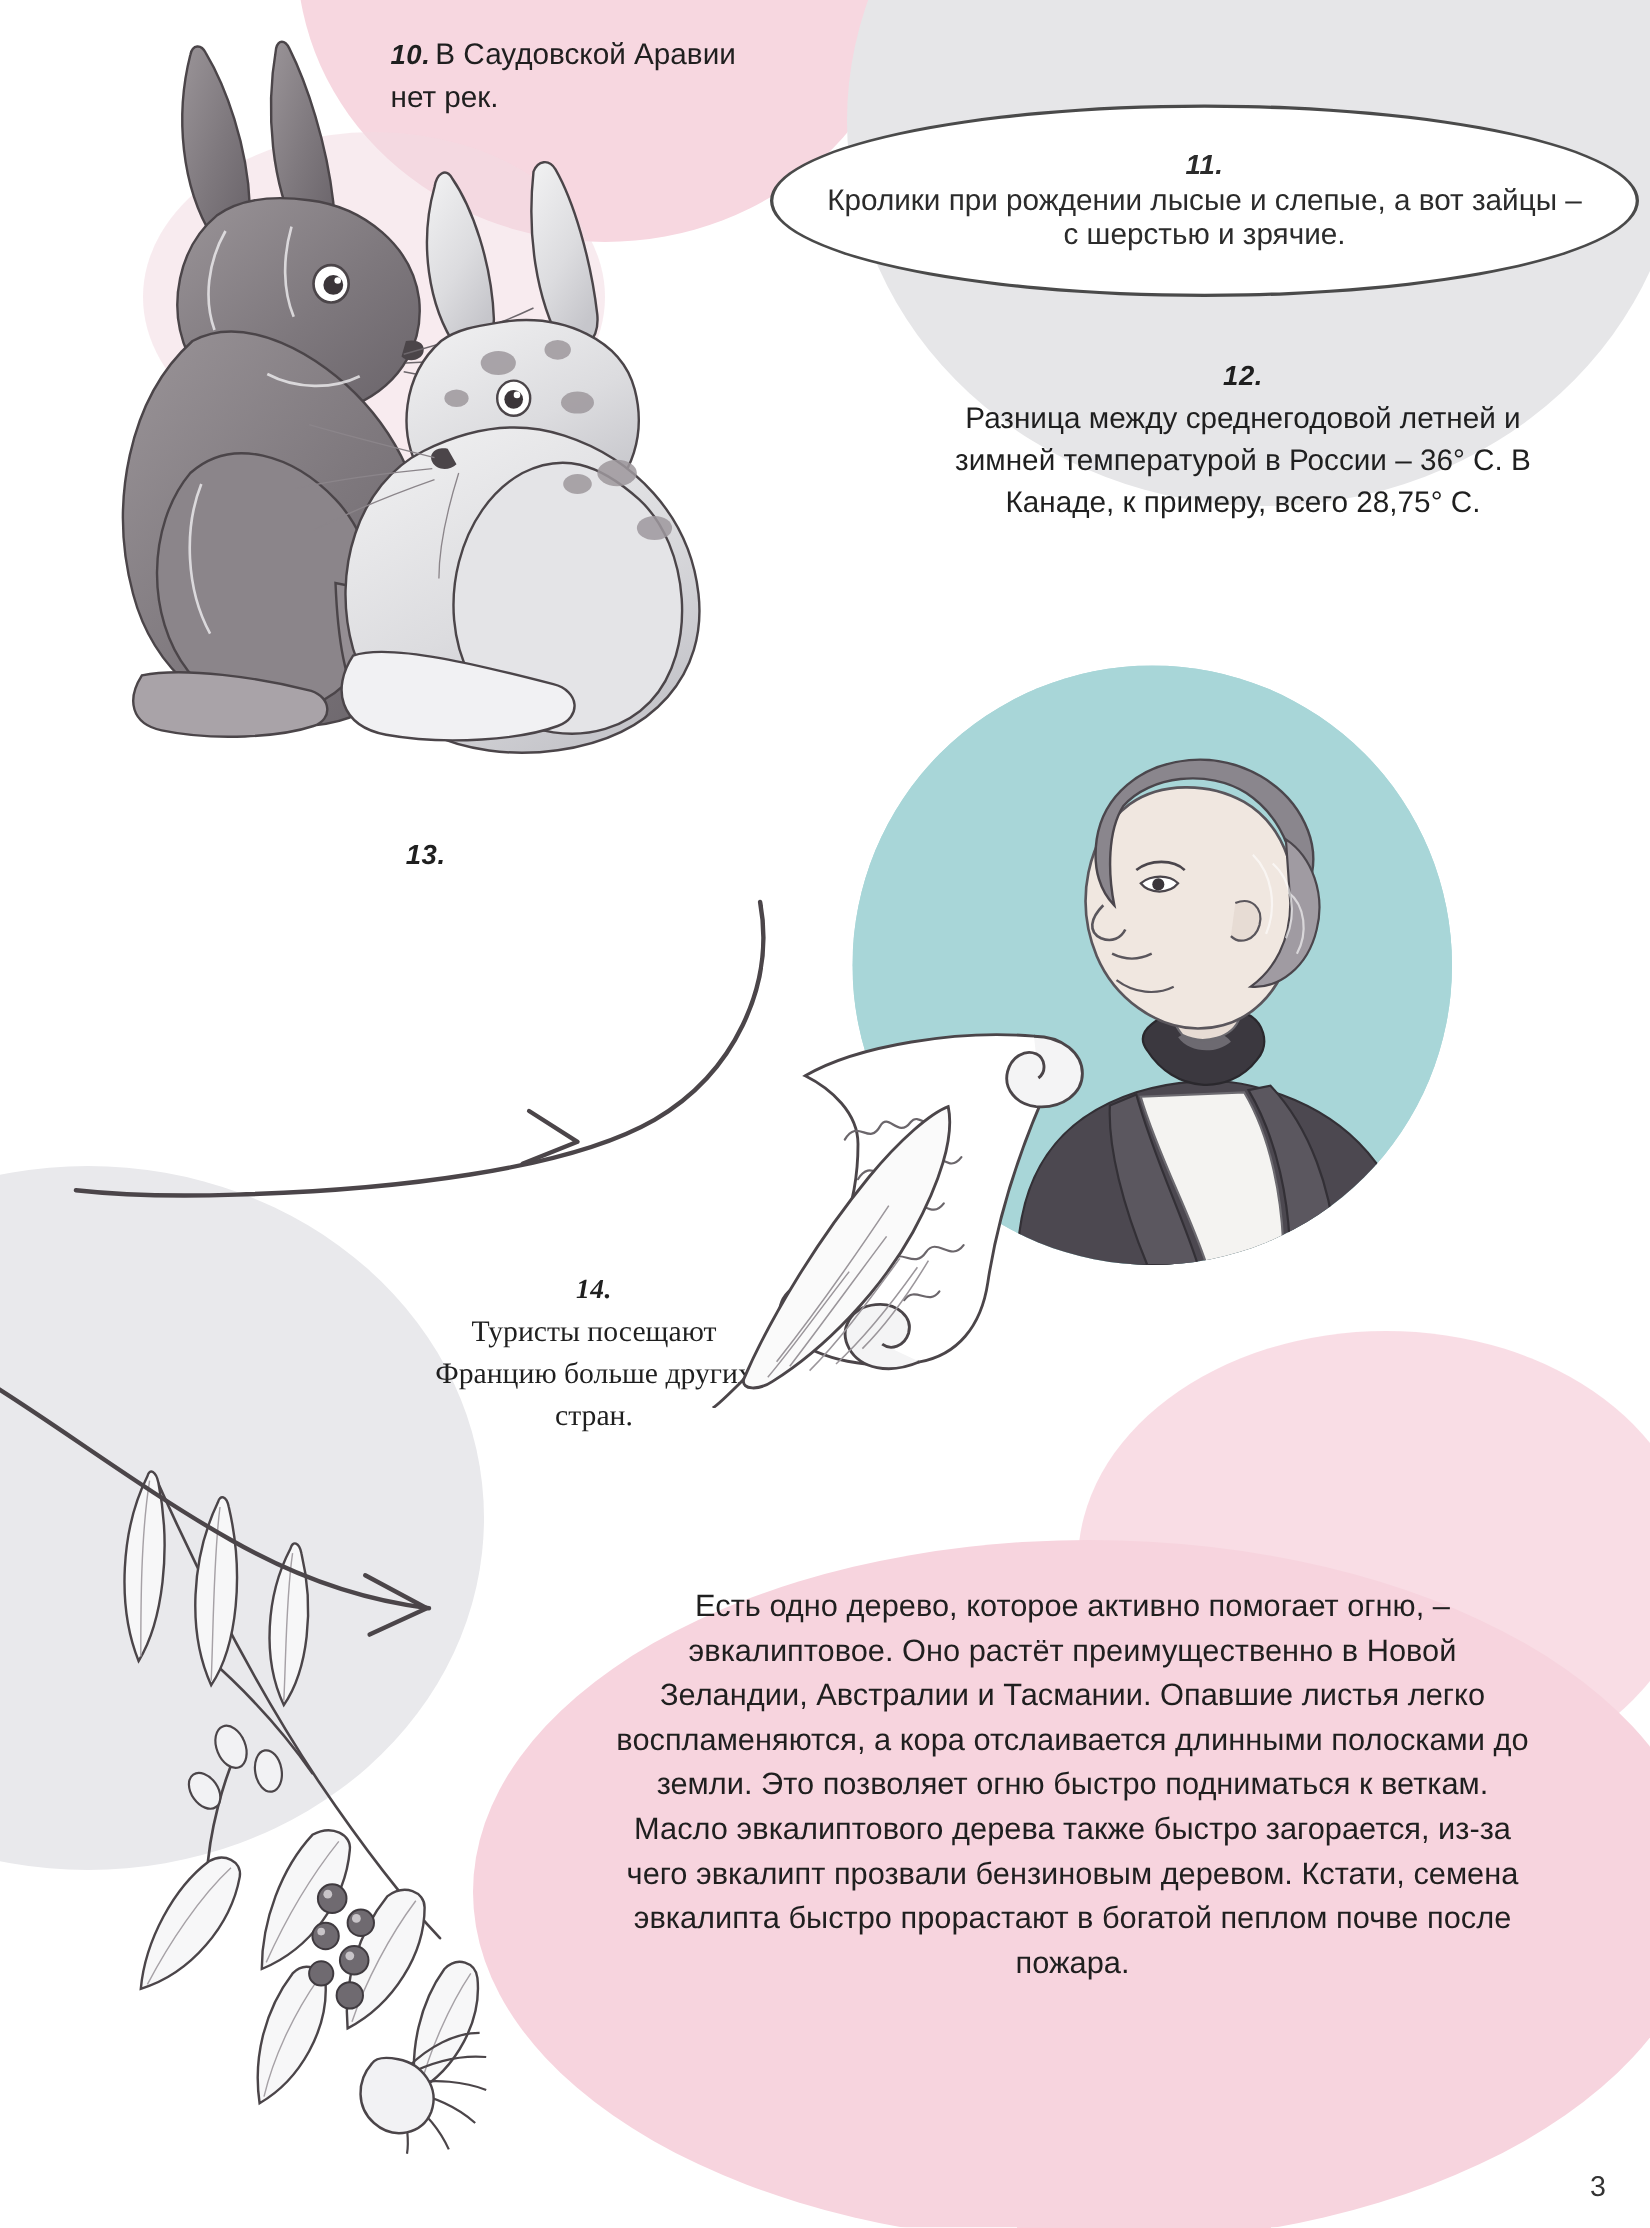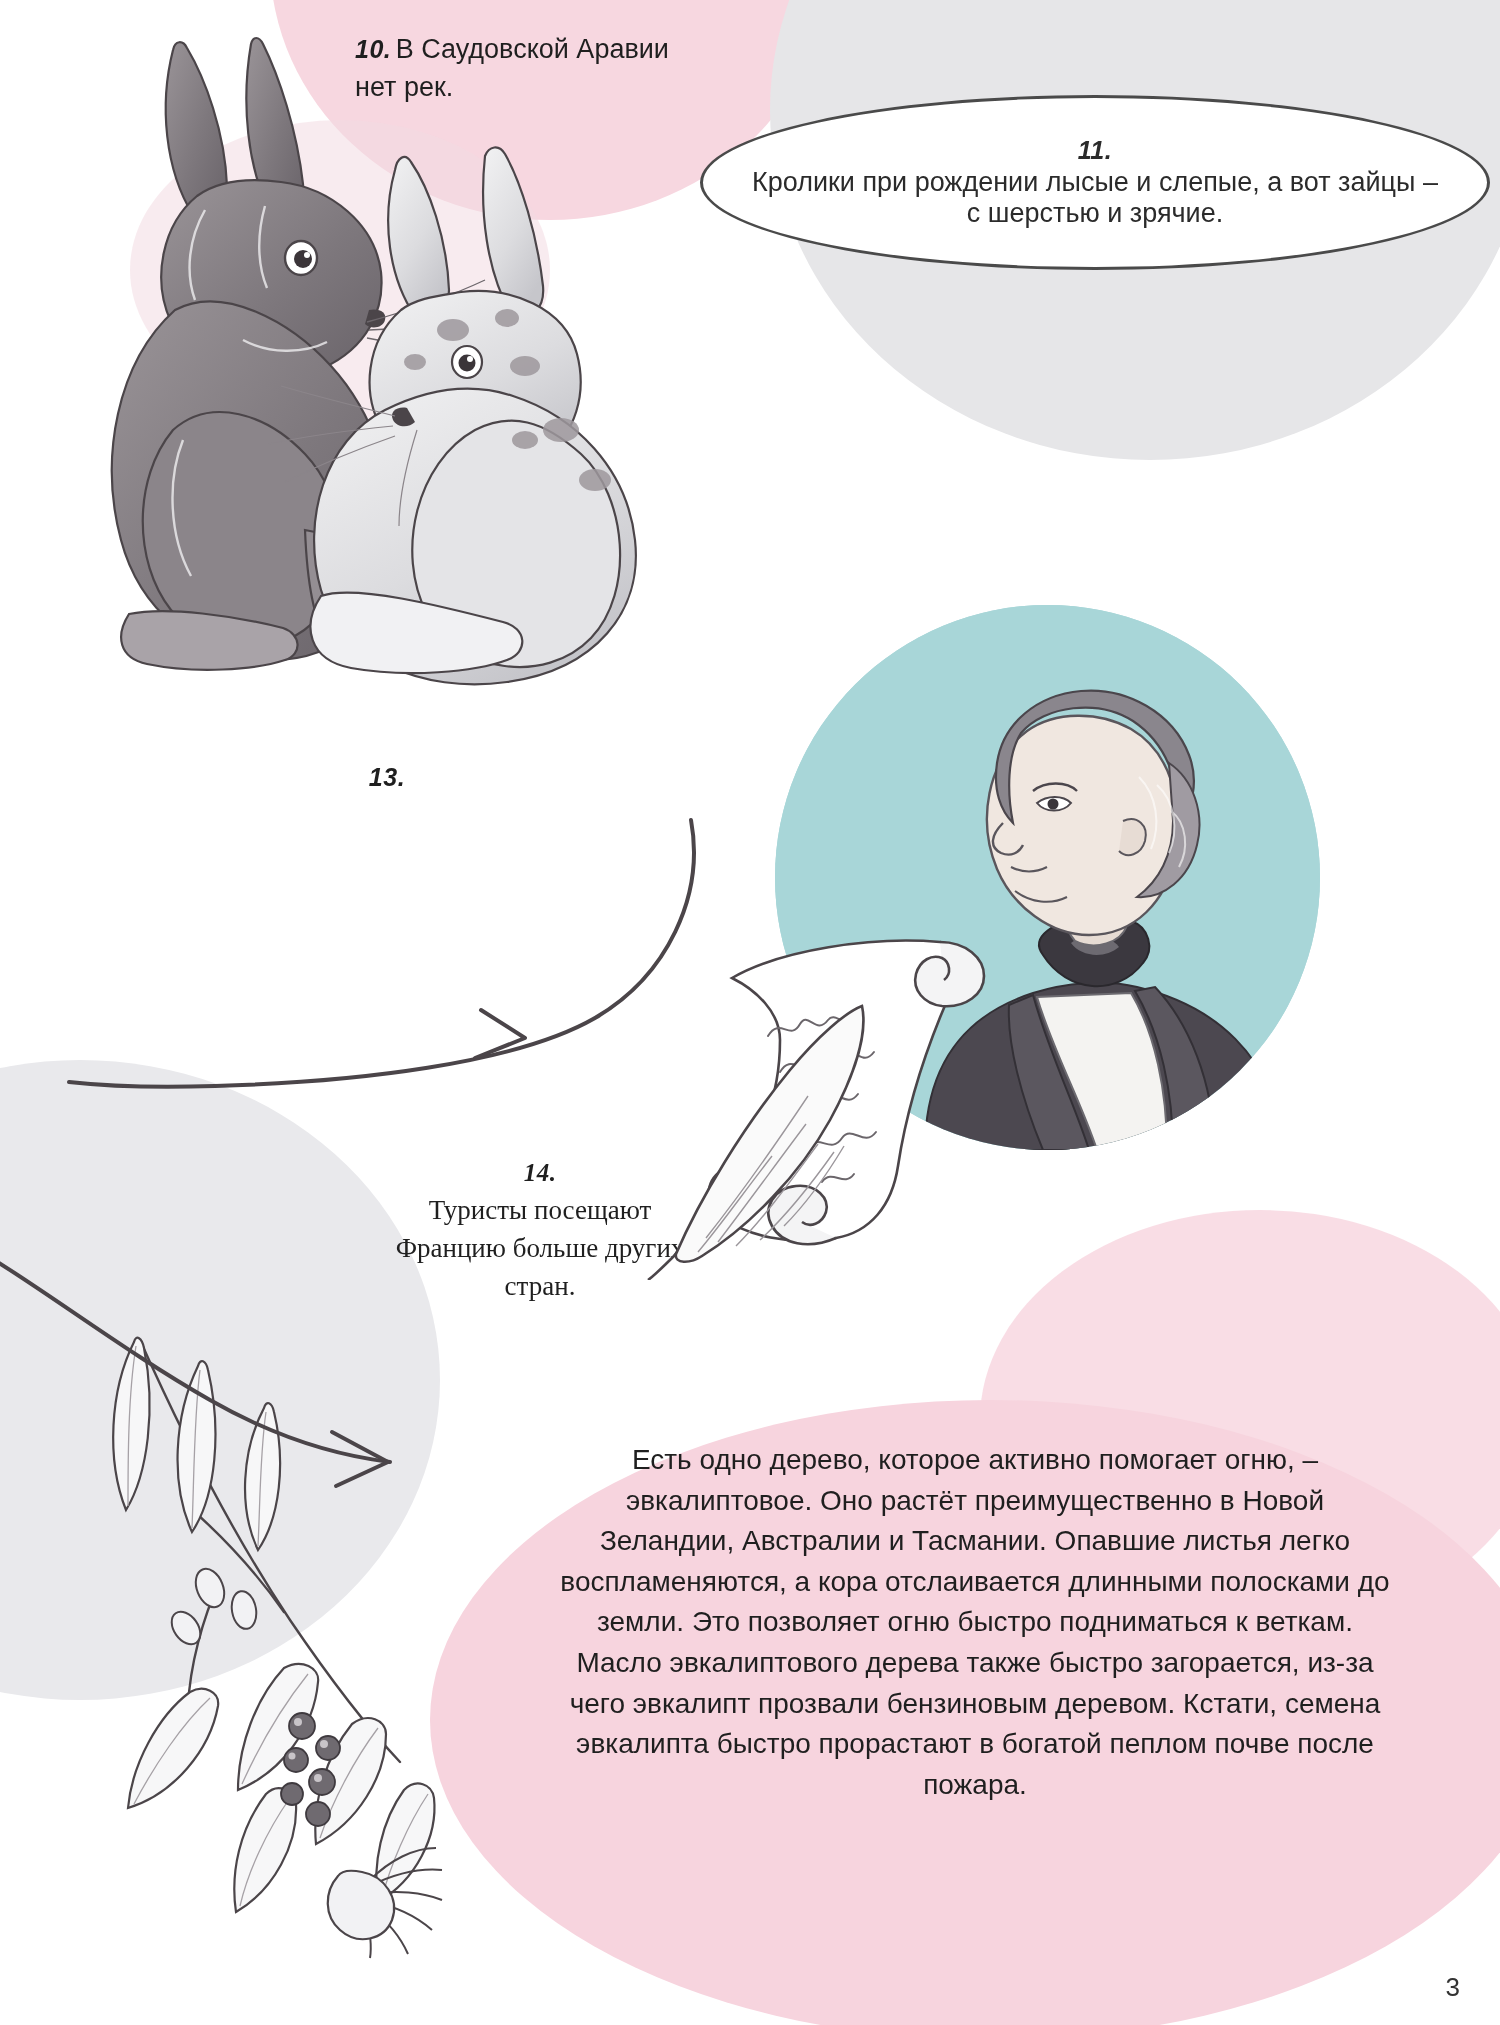--- a/index.html
+++ b/index.html
@@ -319,20 +319,24 @@
   <div class="fact" id="fact10">
     <span class="num">10.</span>
     <span class="fact-body">В Саудовской Ара­вии нет рек.</span>
   </div>
 
   <div class="bubble" id="fact11">
     <span class="num">11.</span>
     <span class="fact-body">Кролики при рождении лысые и слепые, а вот зайцы – с шерстью и зрячие.</span>
   </div>
 
+  <div class="fact" id="fact12">
+    <span class="num">12.</span>
+    <span class="fact-body">Разница между среднегодовой летней и зимней температурой в России – 36° С. В Канаде, к примеру, всего 28,75° С.</span>
+  </div>
 
   <div id="portrait">
     <svg viewBox="0 0 545 545" width="545" height="545" xmlns="http://www.w3.org/2000/svg">
       <rect width="545" height="545" fill="#a8d6d8"></rect>
 
       <path d="M150 545 C150 452 196 408 258 388 C290 378 330 374 362 382 C438 400 498 448 512 545 Z" fill="#4c4850" stroke="#333036" stroke-width="2"></path>
 
       <path d="M262 392 C278 446 306 496 322 545 L392 545 C392 486 380 428 356 388 Z" fill="#f4f3f1" stroke="#6c6a70" stroke-width="2"></path>
 
       <path d="M258 390 C274 448 300 500 314 545 L268 545 C246 492 232 438 234 400 Z" fill="#5b575f" stroke="#333036" stroke-width="2"></path>

